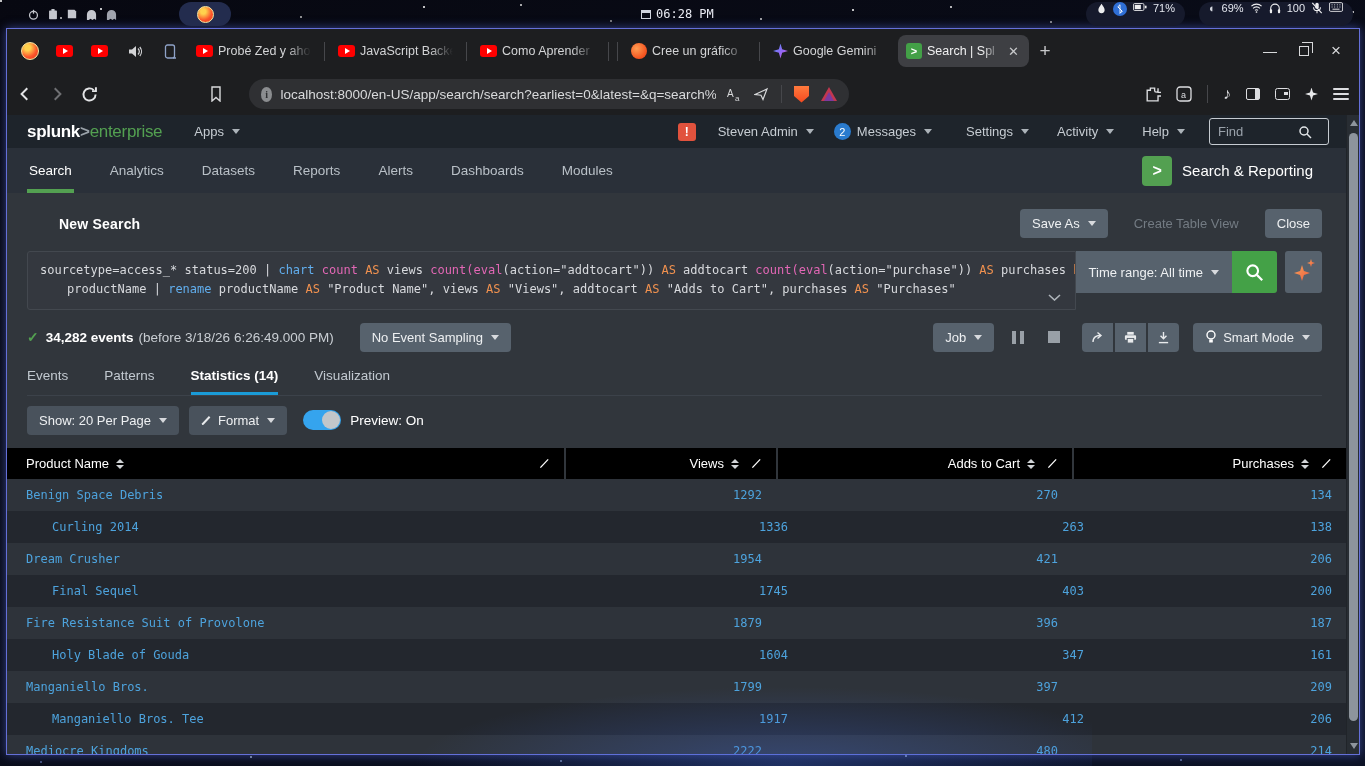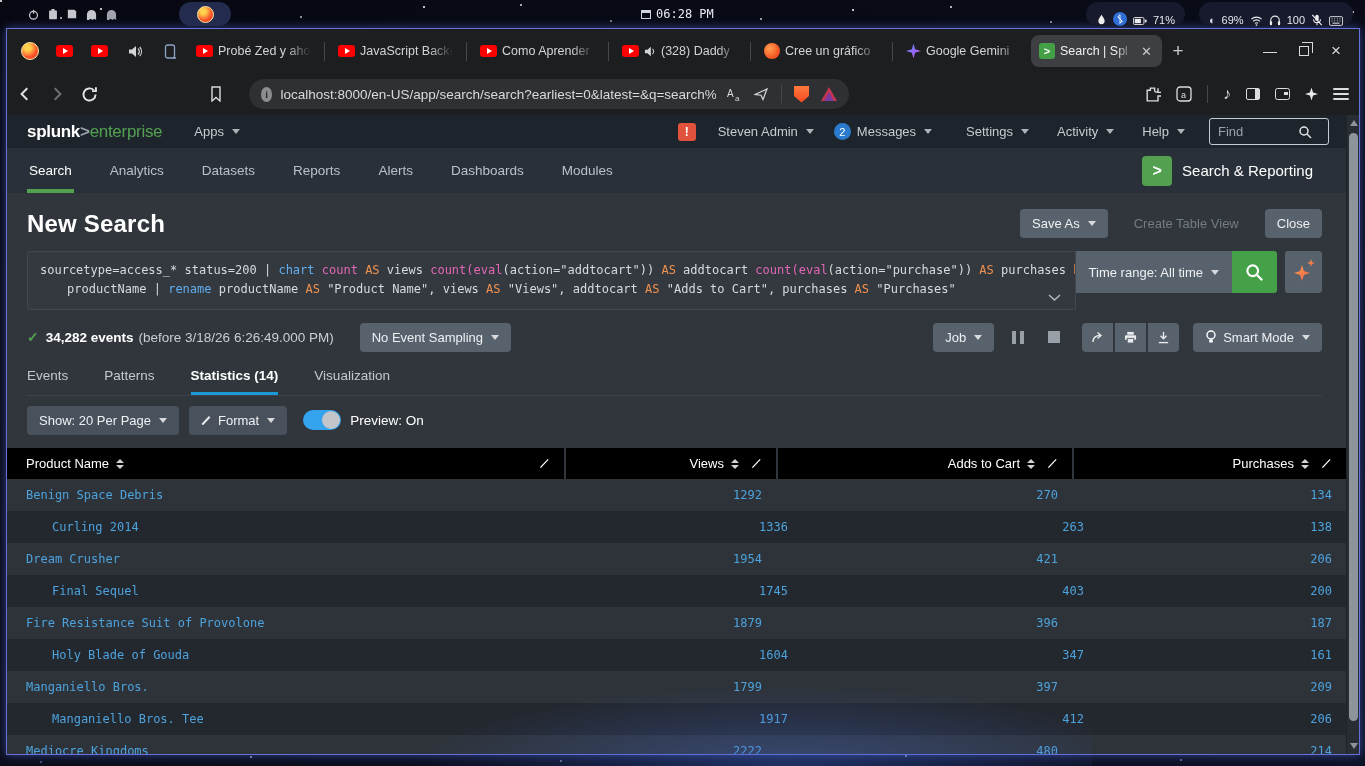--- a/index.html
+++ b/index.html
@@ -15,21 +15,21 @@
 
   
   .systembar { position:absolute; top:0; left:0; right:0; height:28px; display:flex; align-items:center; color:#d6d8de; font-size:11px; z-index:5; }
   .tray-left { display:flex; align-items:center; gap:9px; margin-left:28px; }
   .ticon { display:inline-block; position:relative; opacity:.92; }
   .brave-pill { margin-left:62px; width:52px; height:24px; border-radius:12px; background:#232c4e; display:flex; align-items:center; justify-content:center; }
   .brave-circle { width:17px; height:17px; border-radius:50%; background:radial-gradient(circle at 35% 30%,#ffd24d 0 18%,#fb542b 60%,#e23c17); border:1px solid #f8e9a0; }
   .clock { position:absolute; left:641px; top:0; height:28px; display:flex; align-items:center; gap:5px; font-family:"DejaVu Sans Mono",monospace; font-size:12px; color:#e8eaf2; }
   .clock .winico { width:10px; height:9px; border:1px solid #cfd3dd; border-top:3px solid #cfd3dd; }
   .tray-right { position:absolute; right:12px; top:2px; height:24px; display:flex; gap:14px; }
-  .tray-pill { display:flex; align-items:flex-end; gap:6px; background:#161a2c; border-radius:12px; padding:0 10px; font-size:11px; color:#e4e7ee; }
+  .tray-pill { display:flex; align-items:flex-start; gap:6px; background:#161a2c; border-radius:12px; padding:0 10px; font-size:11px; color:#e4e7ee; }
   .bt-circle { width:14px; height:14px; border-radius:50%; background:#2f6fd6; display:flex; align-items:center; justify-content:center; }
 
   
   .browser { position:absolute; left:6px; right:5px; top:28px; height:727px; background:#1d1e20;
     border:1px solid #6570d8; box-shadow:0 0 9px rgba(90,110,225,.55); display:flex; flex-direction:column; }
   .tabbar { height:44px; display:flex; align-items:center; padding:0 6px; gap:2px; background:#1d1e20; }
   .pintab { width:33px; height:32px; border-radius:8px; display:flex; align-items:center; justify-content:center; }
   .ytico { width:17px; height:12px; background:#f00; border-radius:3px; position:relative; }
   .ytico::after { content:""; position:absolute; left:6.5px; top:3px; border-left:5px solid #fff; border-top:3px solid transparent; border-bottom:3px solid transparent; }
   .tabsep { width:1px; height:19px; background:#46474b; margin:0 3px; }
@@ -92,21 +92,21 @@
   .sp-nav { height:45px; background:#2a3039; display:flex; align-items:center; padding:0 20px; }
   .nav-item { position:relative; height:45px; display:flex; align-items:center; padding:0 2px; margin-right:34px; color:#b9c0c7; font-size:13.5px; }
   .nav-item.active { color:#fff; }
   .nav-item.active::after { content:""; position:absolute; left:0; right:0; bottom:0; height:4px; background:var(--c-green,#53a051); }
   .app-ident { margin-left:auto; display:flex; align-items:center; gap:10px; margin-right:26px; }
   .app-logo { width:30px; height:30px; border-radius:4px; background:var(--c-green,#53a051); color:#fff; font-weight:bold; font-size:16px; display:flex; align-items:center; justify-content:center; }
   .app-name { color:#fff; font-size:15px; }
 
   .sp-content { padding:16px 37px 0 20px; }
   .title-row { display:flex; align-items:center; }
-  .page-title { color:#fff; font-size:24px; font-weight:bold; letter-spacing:.2px; }
+  .page-title { color:#fff; font-size:14px; font-weight:bold; letter-spacing:.2px;margin-left:32px; }
   .title-actions { margin-left:auto; display:flex; align-items:center; gap:14px; }
   .btn { background:#57626d; color:#eef0f2; font-size:13px; border:none; border-radius:4px; height:29px; padding:0 12px; display:inline-flex; align-items:center; gap:6px; font-family:inherit; }
   .btn-disabled { background:transparent; color:#737b83; }
   .search-row { display:flex; align-items:flex-start; margin-top:13px; }
   .query-box { flex:1; height:59px; background:#34383f; border:1px solid #43484f; border-radius:3px 0 0 3px; padding:9px 12px 0 12px; font-family:"DejaVu Sans Mono",monospace; font-size:12px; line-height:19px; color:#d8dade; position:relative; overflow:hidden; }
   .qline { white-space:pre; }
   .qline2 { padding-left:27px; }
   .tk-p { color:#d8dade; } .tk-cmd { color:var(--c-cmd,#61aeee); } .tk-fn { color:var(--c-fn,#e267b5); } .tk-kw { color:var(--c-kw,#f0914f); }
   .q-chevron { position:absolute; right:14px; bottom:8px; color:#aeb4ba; }
   .timerange-btn { height:42px; background:#57626d; color:#eef0f2; font-size:13px; border:none; display:inline-flex; align-items:center; gap:6px; padding:0 13px; font-family:inherit; }
@@ -294,28 +294,20 @@
       <div class="tab">
         <span class="ytico"></span>
         <span class="title">JavaScript Backe</span>
       </div>
       <span class="tabsep"></span>
       <div class="tab">
         <span class="ytico"></span>
         <span class="title">Como Aprender</span>
       </div>
       <span class="tabsep"></span>
-      <div class="tab">
-        <span class="ytico"></span>
-        <svg width="12" height="11" viewBox="0 0 14 13">
-            <path d="M1 4.5h3L8 1v11L4 8.5H1z" fill="#d3d4d6"></path>
-            <path d="M10 3.5a4.5 4.5 0 0 1 0 6" stroke="#d3d4d6" stroke-width="1.2" fill="none"></path>
-          </svg>
-        <span class="title">(328) Daddy</span>
-      </div>
       <span class="tabsep"></span>
       <div class="tab">
         <span class="orange-fav"></span>
         <span class="title">Cree un gráfico</span>
       </div>
       <span class="tabsep"></span>
       <div class="tab">
         <span class="gem-fav"></span>
         <span class="title">Google Gemini</span>
       </div>

